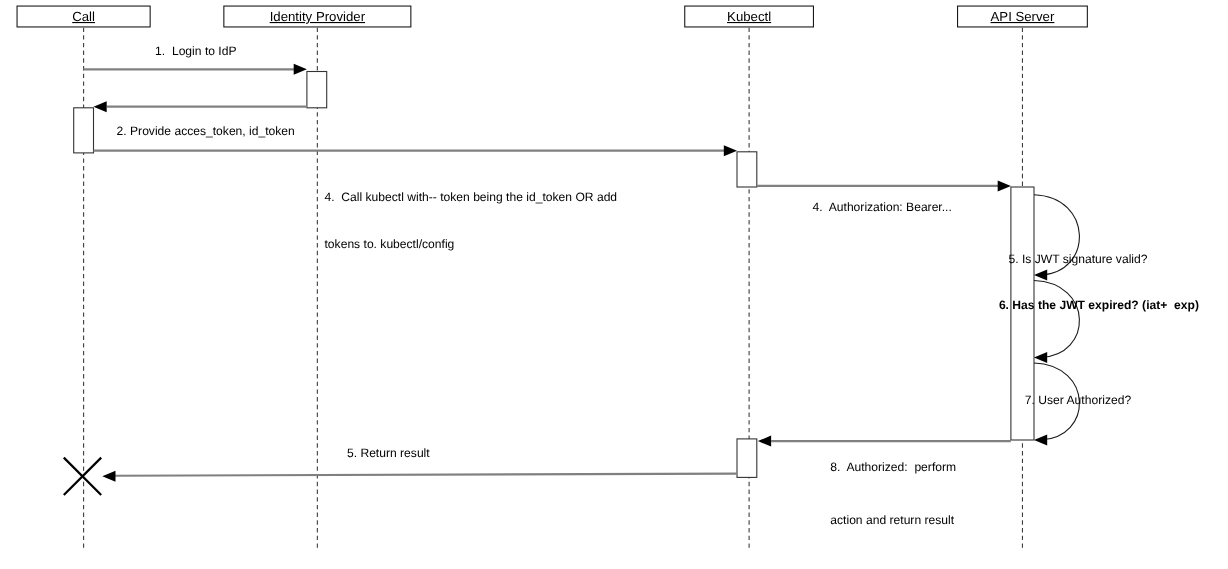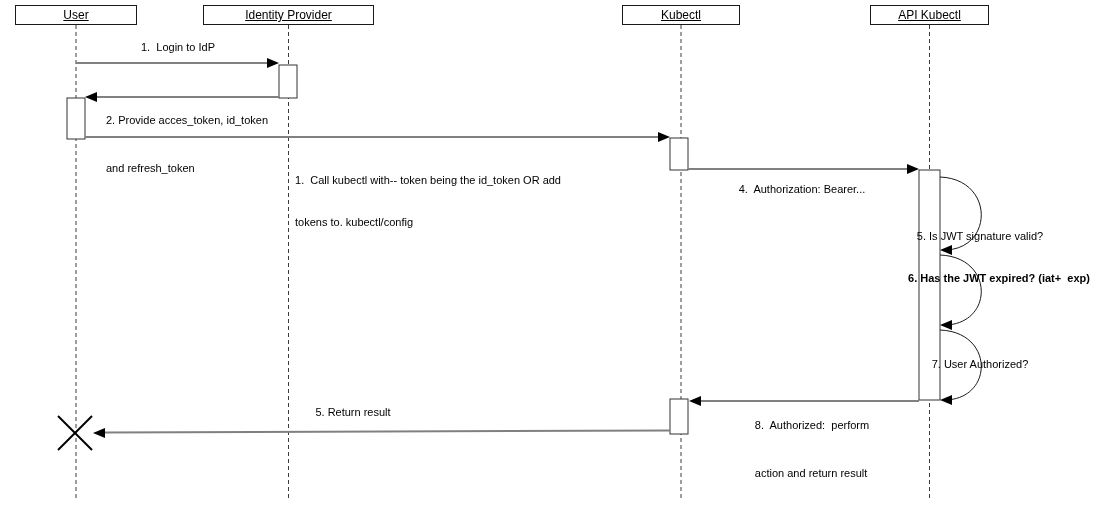--- a/index.html
+++ b/index.html
@@ -104,46 +104,45 @@
     <g>
       <line class="destroy" x1="58" y1="416" x2="92" y2="450"></line>
       <line class="destroy" x1="58" y1="450" x2="92" y2="416"></line>
     </g>
   </svg>
 
   <div class="msg-label lbl-1">1.  Login to IdP</div>
 
   <div class="msg-label lbl-2">
     <div>2. Provide acces_token, id_token</div>
-    <div>and refresh_token</div>
   </div>
 
   <div class="msg-label lbl-3">
-    <div>1.  Call kubectl with-- token being the id_token OR add</div>
+    <div>4.  Call kubectl with-- token being the id_token OR add</div>
     <div>tokens to. kubectl/config</div>
   </div>
 
   <div class="msg-label lbl-4">4.  Authorization: Bearer...</div>
   <div class="msg-label lbl-5">5. Is JWT signature valid?</div>
   <div class="msg-label lbl-6">6. Has the JWT expired? (iat+  exp)</div>
   <div class="msg-label lbl-7">7. User Authorized?</div>
 
   <div class="msg-label lbl-8">
     <div>8.  Authorized:  perform</div>
     <div>action and return result</div>
   </div>
 
   <div class="msg-label lbl-9">5. Return result</div>
 
   <div class="participant p-user">
-    <span class="pname">User</span>
+    <span class="pname">Call</span>
   </div>
   <div class="participant p-kubectl">
     <span class="pname">Kubectl</span>
   </div>
   <div class="participant p-idp">
     <span class="pname">Identity Provider</span>
   </div>
   <div class="participant p-api">
-    <span class="pname">API Kubectl</span>
+    <span class="pname">API Server</span>
   </div>
 
 </div>
 
 </body></html>

